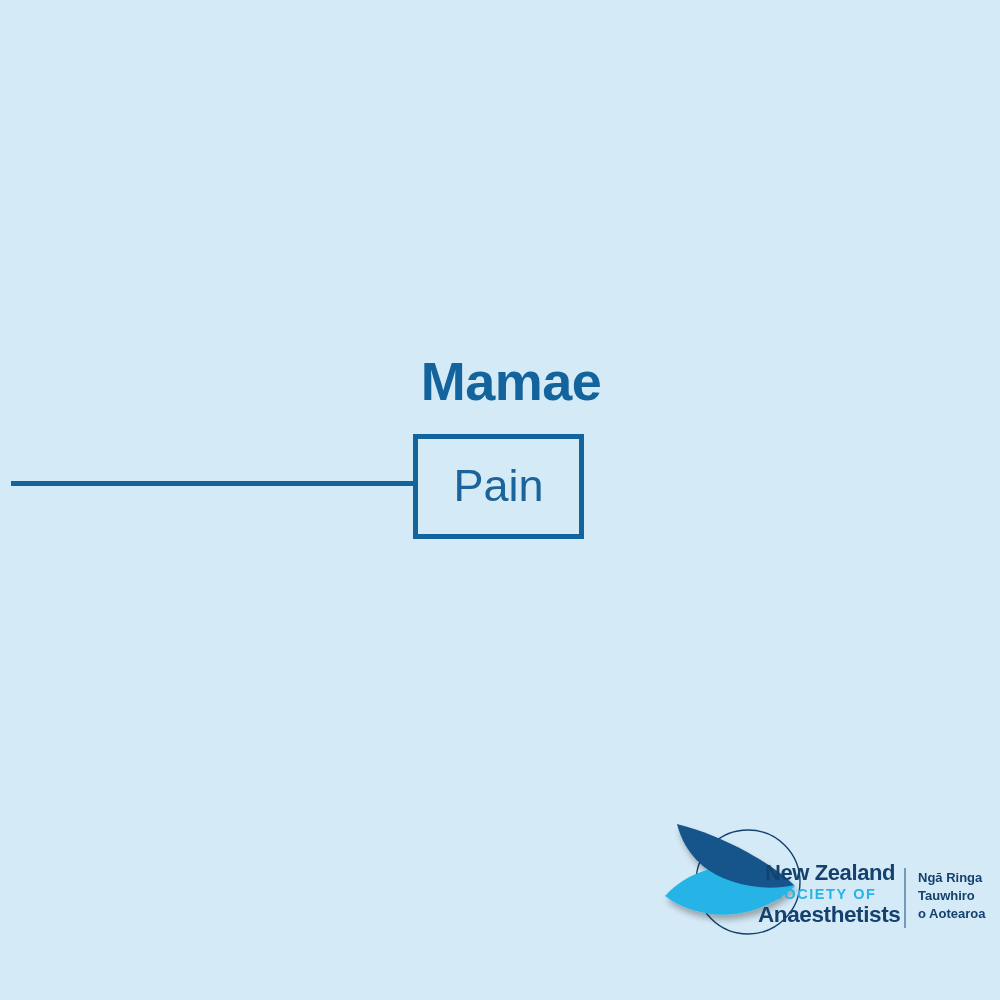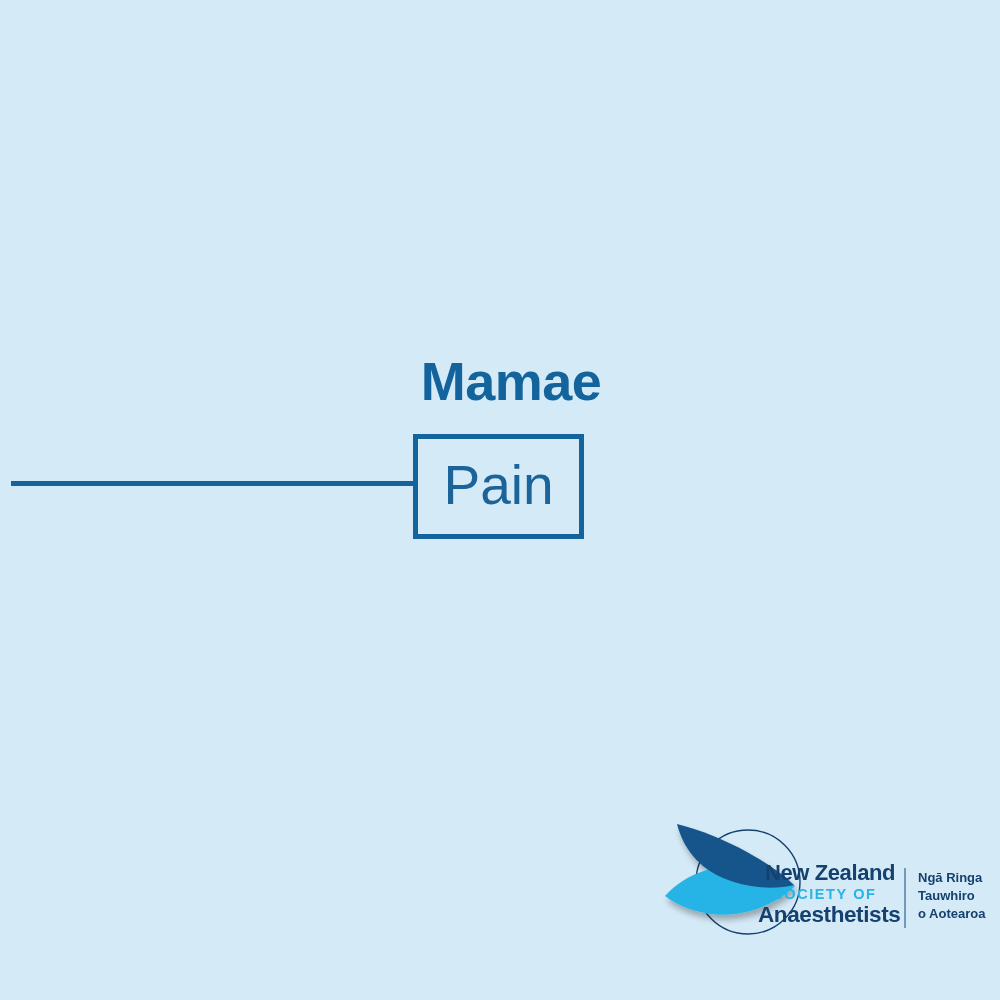--- a/index.html
+++ b/index.html
@@ -45,21 +45,21 @@
     width: 171px;
     height: 105px;
     box-sizing: border-box;
     border: 5px solid #13639c;
     display: flex;
     align-items: center;
     justify-content: center;
   }
 
   .definition-label {
-    font-size: 55px;
+    font-size: 45px;
     font-weight: 400;
     color: #1b6398;
     line-height: 1;
     letter-spacing: 0px;
     transform: translateY(-1px);
   }
 
   .connector-line {
     position: absolute;
     left: 0px;

